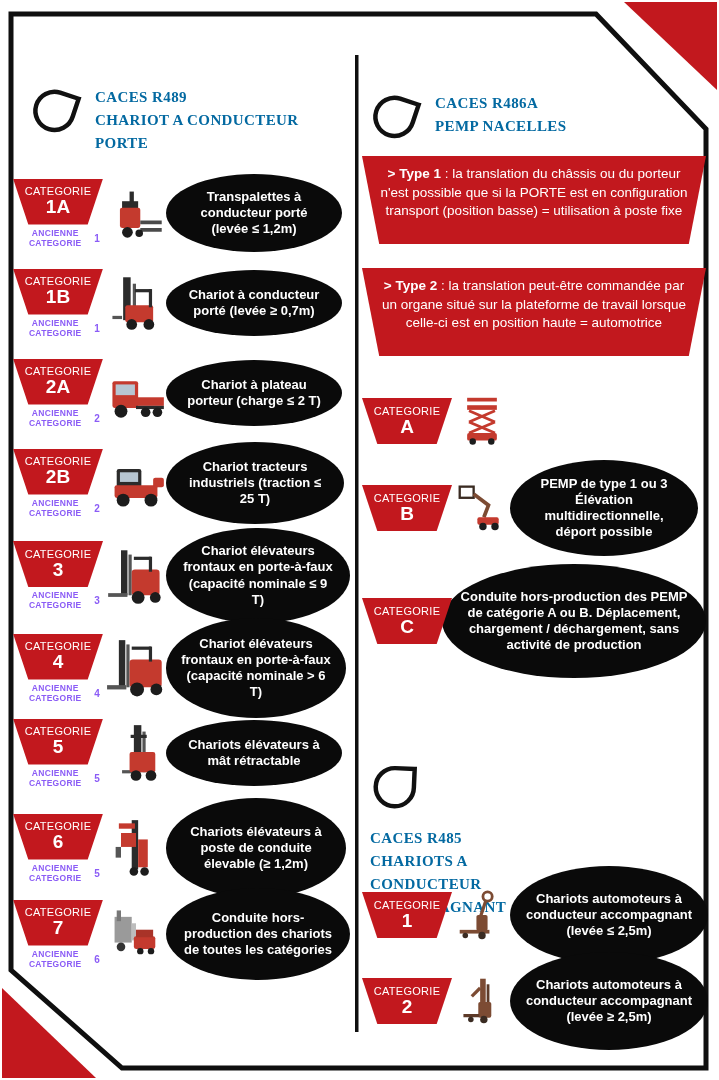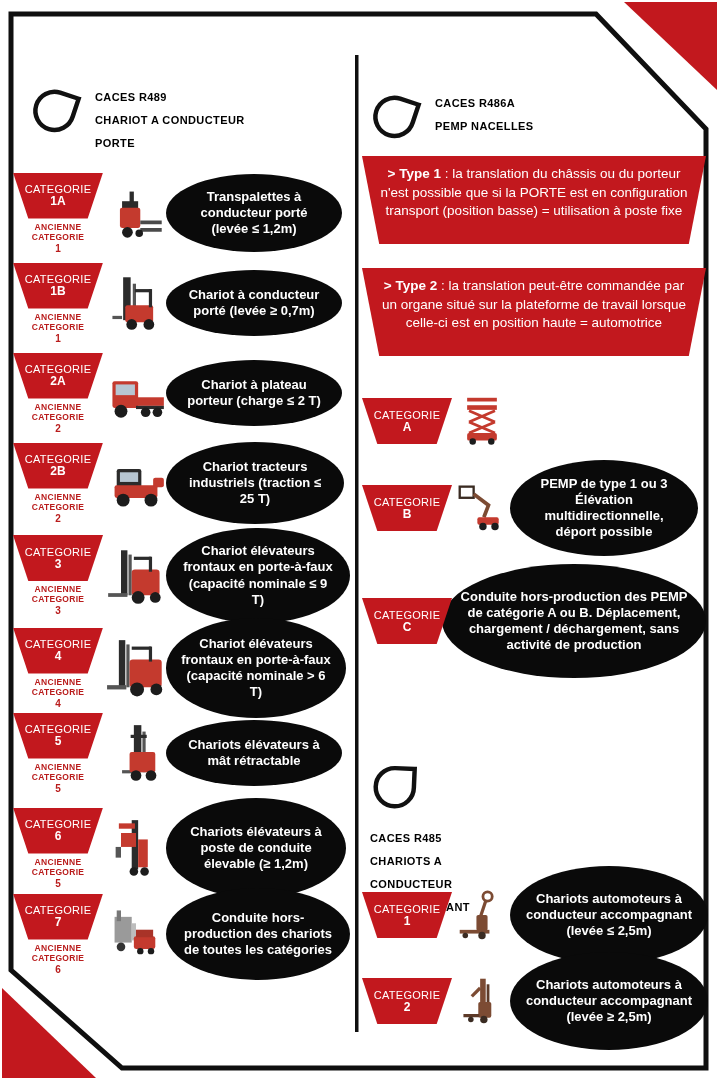--- a/index.html
+++ b/index.html
@@ -6,31 +6,31 @@
   html,body{margin:0;padding:0;background:#ffffff;}
   .page{position:relative;width:719px;height:1080px;background:#fff;overflow:hidden;
         font-family:"Liberation Sans","DejaVu Sans",sans-serif;color:#16191d;}
   .frame{position:absolute;left:0;top:0;pointer-events:none;}
 
   
   .hdr{position:absolute;display:flex;align-items:flex-start;gap:13px;}
   .hdr .logo{width:52px;height:52px;flex:0 0 auto;}
   .hdr .logo svg{width:100%;height:100%;}
   .rot{transform:rotate(16deg);}
-  .ttl{font-size:11px;line-height:23px;font-weight:700;letter-spacing:.4px;
-       color:#000000;white-space:pre-line;padding-top:2px;}
+  .ttl{font-size:15px;line-height:23px;font-weight:700;letter-spacing:.4px;
+       color:#0369a1;white-space:pre-line;padding-top:2px;font-family:Liberation Serif, serif;}
 
   
   .trap{width:90px;height:46px;background:var(--red);
         clip-path:polygon(0 0,100% 0,83% 100%,17% 100%);
         color:#fff;display:flex;flex-direction:column;align-items:center;justify-content:center;}
   .trap .t1{font-size:11px;font-weight:400;letter-spacing:.3px;}
-  .trap .t2{font-size:12px;font-weight:800;margin-top:-1px;}
-
-  .anc{display:flex;flex-direction:column;align-items:center;margin-top:3px;color:#b91c1c;}
+  .trap .t2{font-size:19px;font-weight:800;margin-top:-1px;}
+
+  .anc{display:flex;flex-direction:row;align-items:center;margin-top:3px;color:#8b5cf6;}
   .anc .a1{width:78px;text-align:center;font-size:8.5px;font-weight:700;line-height:10px;letter-spacing:.3px;}
   .anc .a2{font-size:10px;font-weight:700;margin-top:1px;}
 
   
   .bub{background:#0a0a0a;border-radius:50%;color:#fff;font-weight:700;font-size:13px;
        line-height:1.24;display:flex;align-items:center;justify-content:center;
        text-align:center;padding:6px 15px;box-sizing:border-box;flex:0 0 auto;}
 
   
   .lcol{position:absolute;left:10px;top:168px;width:342px;}

